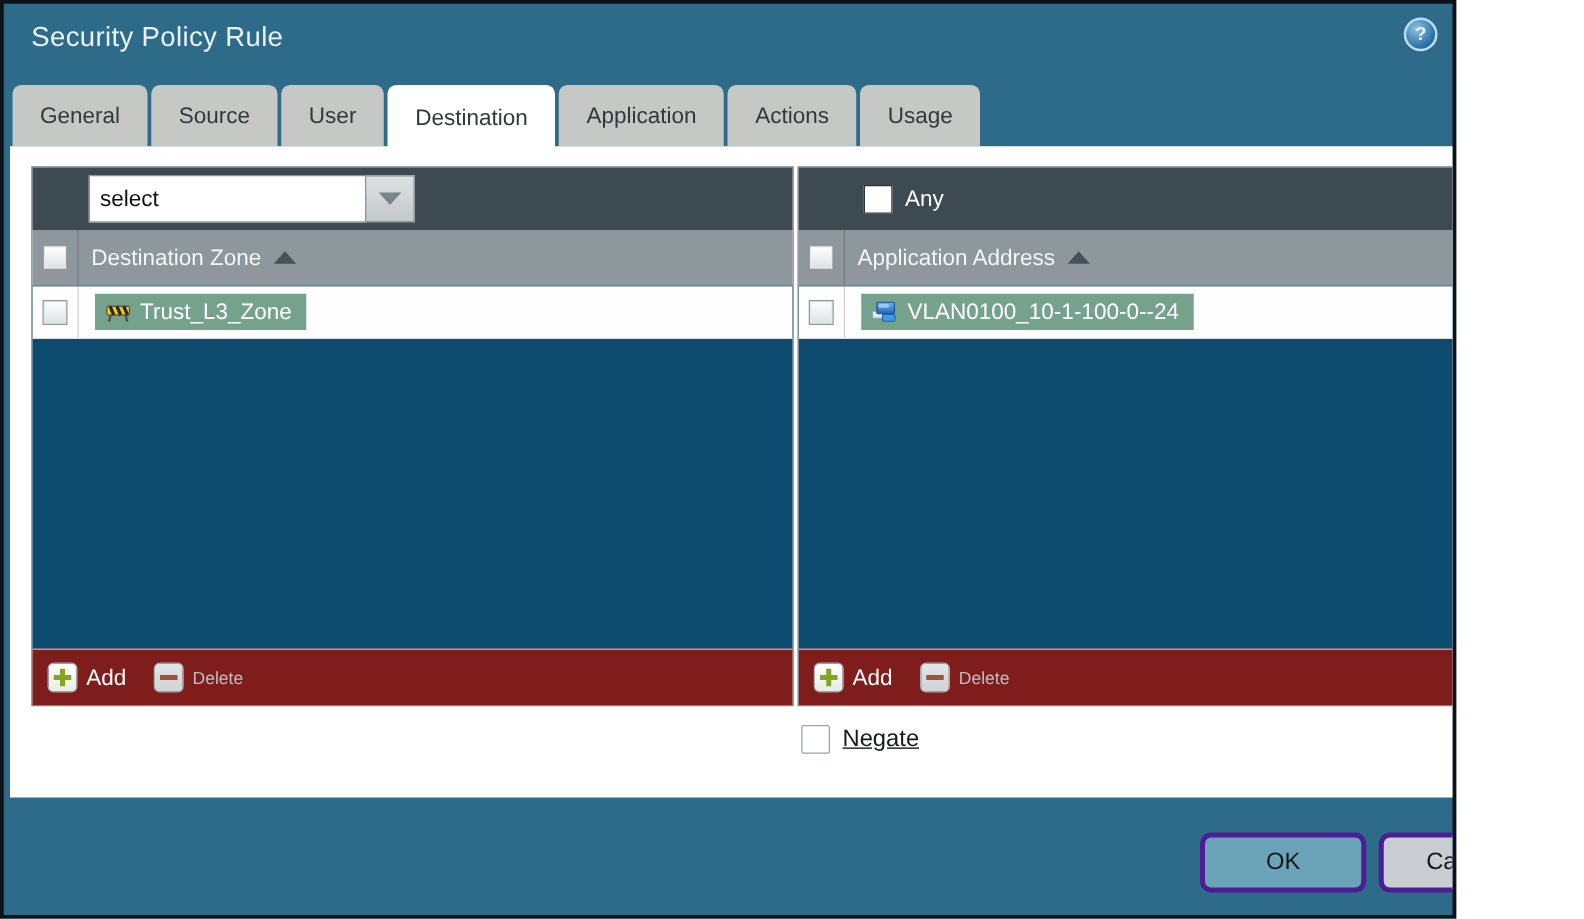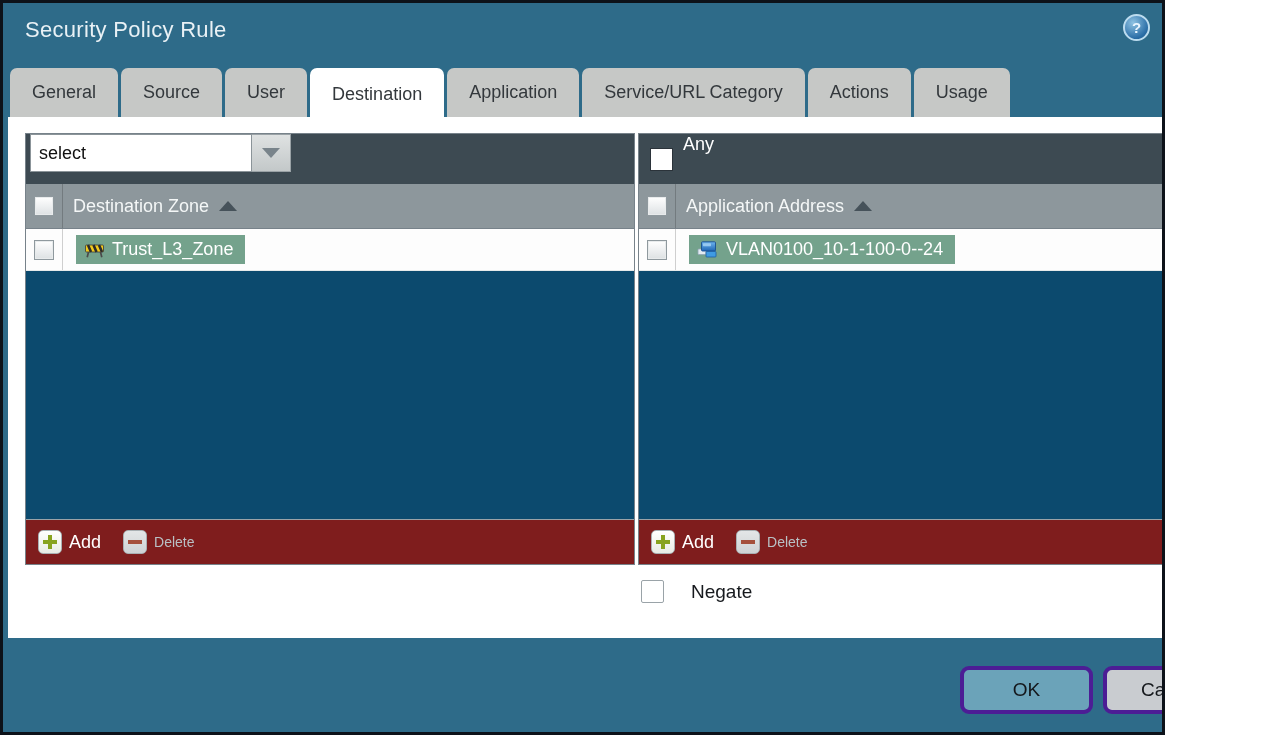--- a/index.html
+++ b/index.html
@@ -19,21 +19,21 @@
   .tab { height:49px; background:#c6c8c6; border-radius:7px 7px 0 0; color:#33383c;
          font-size:18px; display:flex; align-items:center; justify-content:center; padding:0 22px; cursor:pointer; }
   .tab.active { background:#ffffff; height:53px; z-index:5; }
   
   .sheet { position:absolute; left:5px; top:114px; width:1253px; height:521px; background:#ffffff; z-index:2; }
   
   .panel { position:absolute; top:16px; height:432px; display:flex; flex-direction:column;
            border:1px solid #77828a; }
   .panel-left  { left:17px;  width:610px; }
   .panel-right { left:630px; width:606px; }
-  .ptoolbar { height:50px; background:#3d4a52; flex:0 0 auto; display:flex; align-items:flex-start; }
+  .ptoolbar { height:50px; background:#3d4a52; flex:0 0 auto; display:flex; align-items:center;padding-left:41px; }
   .pheader  { height:45px; background:#8d979c; flex:0 0 auto; display:flex; align-items:center;
               border-bottom:1px solid #77828a; }
   .pbody    { flex:1 1 auto; background:#0c4a6e; overflow:hidden;text-align:right; }
   .pfooter  { height:45px; background:#7f1d1d; flex:0 0 auto; display:flex; align-items:center;
               border-top:1px solid #9aa3a8; }
   
   .combo { display:flex; margin-left:4px; height:38px; }
   .combo input { width:222px; height:38px; border:1px solid #8b9499; font-size:18px; color:#111;
                  padding:0 8px; font-family:"Liberation Sans", sans-serif; outline:none; }
   .combo-btn { width:39px; height:38px; background:linear-gradient(#dfe2e2,#c3c8c9); border:1px solid #9aa2a6;
@@ -64,21 +64,21 @@
   .icon-del { background:linear-gradient(#e3e6e7,#cfd3d5); }
   .plus { position:relative; width:14px; height:14px; }
   .plus::before { content:""; position:absolute; left:5px; top:0; width:4px; height:14px; background:#87a31f; }
   .plus::after  { content:""; position:absolute; left:0; top:5px; width:14px; height:4px; background:#87a31f; }
   .minus { width:14px; height:4px; background:#a5503c; }
   .add-label { color:#ffffff; font-size:18px; }
   .del-label { color:#b9c0c4; font-size:14px; }
   .pfooter .foot-btn:first-child { margin-left:12px; }
   .pfooter .foot-btn + .foot-btn { margin-left:22px; }
   
-  .negate { position:absolute; left:633px; top:463px; display:flex; align-items:center; gap:27px; }
+  .negate { position:absolute; left:633px; top:463px; display:flex; align-items:center; gap:10px;text-decoration:underline; }
   .negate-label { font-size:19px; color:#16191d; }
   
   .btn { position:absolute; top:663px; height:48px; border-radius:9px; border:4px solid #4c1d95;
          font-size:19px; color:#14171b; display:flex; align-items:center; justify-content:center;
          cursor:pointer; z-index:3; font-family:"Liberation Sans", sans-serif; }
   .btn-ok { left:957px; width:133px; background:#6ba3b9; }
   .btn-cancel { left:1100px; width:135px; background:#c9ccd0; }
 </style>
 </head>
 <body>
@@ -87,21 +87,20 @@
 
   <div class="title">Security Policy Rule</div>
   <div class="help">?</div>
 
   <div class="tabs">
     <div class="tab">General</div>
     <div class="tab">Source</div>
     <div class="tab">User</div>
     <div class="tab active">Destination</div>
     <div class="tab">Application</div>
-    <div class="tab">Service/URL Category</div>
     <div class="tab">Actions</div>
     <div class="tab">Usage</div>
   </div>
 
   <div class="sheet">
 
     <div class="panel panel-left">
       <div class="ptoolbar">
         <div class="combo">
           <input type="text" value="select" style="">

